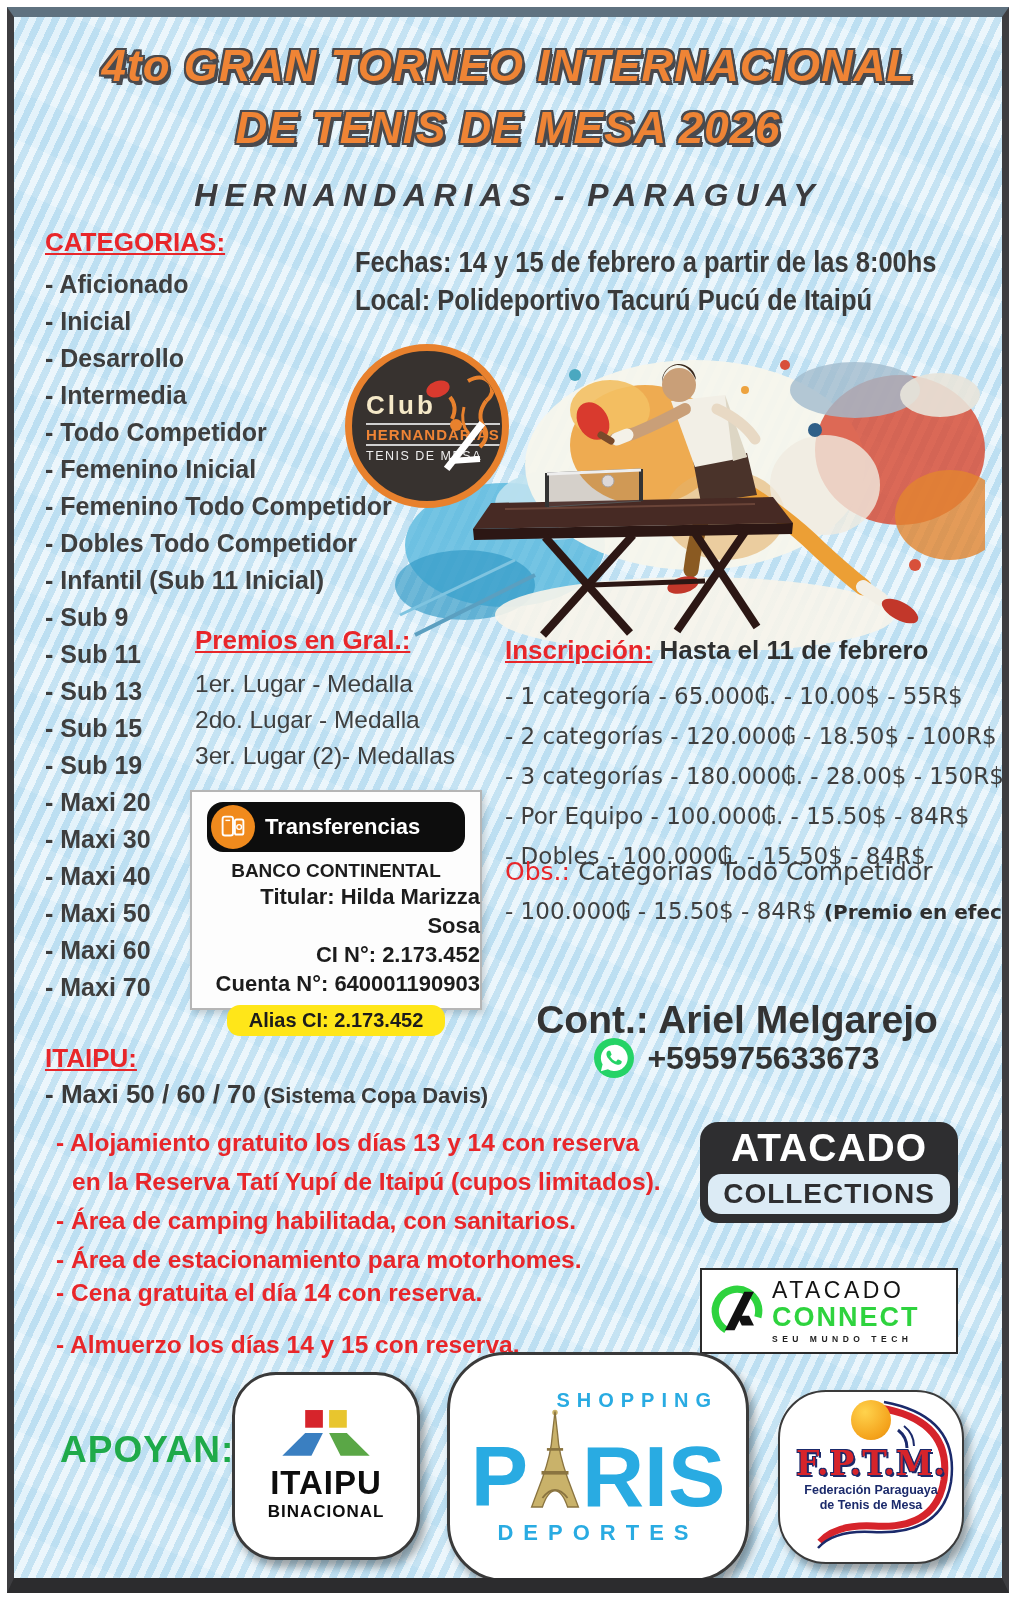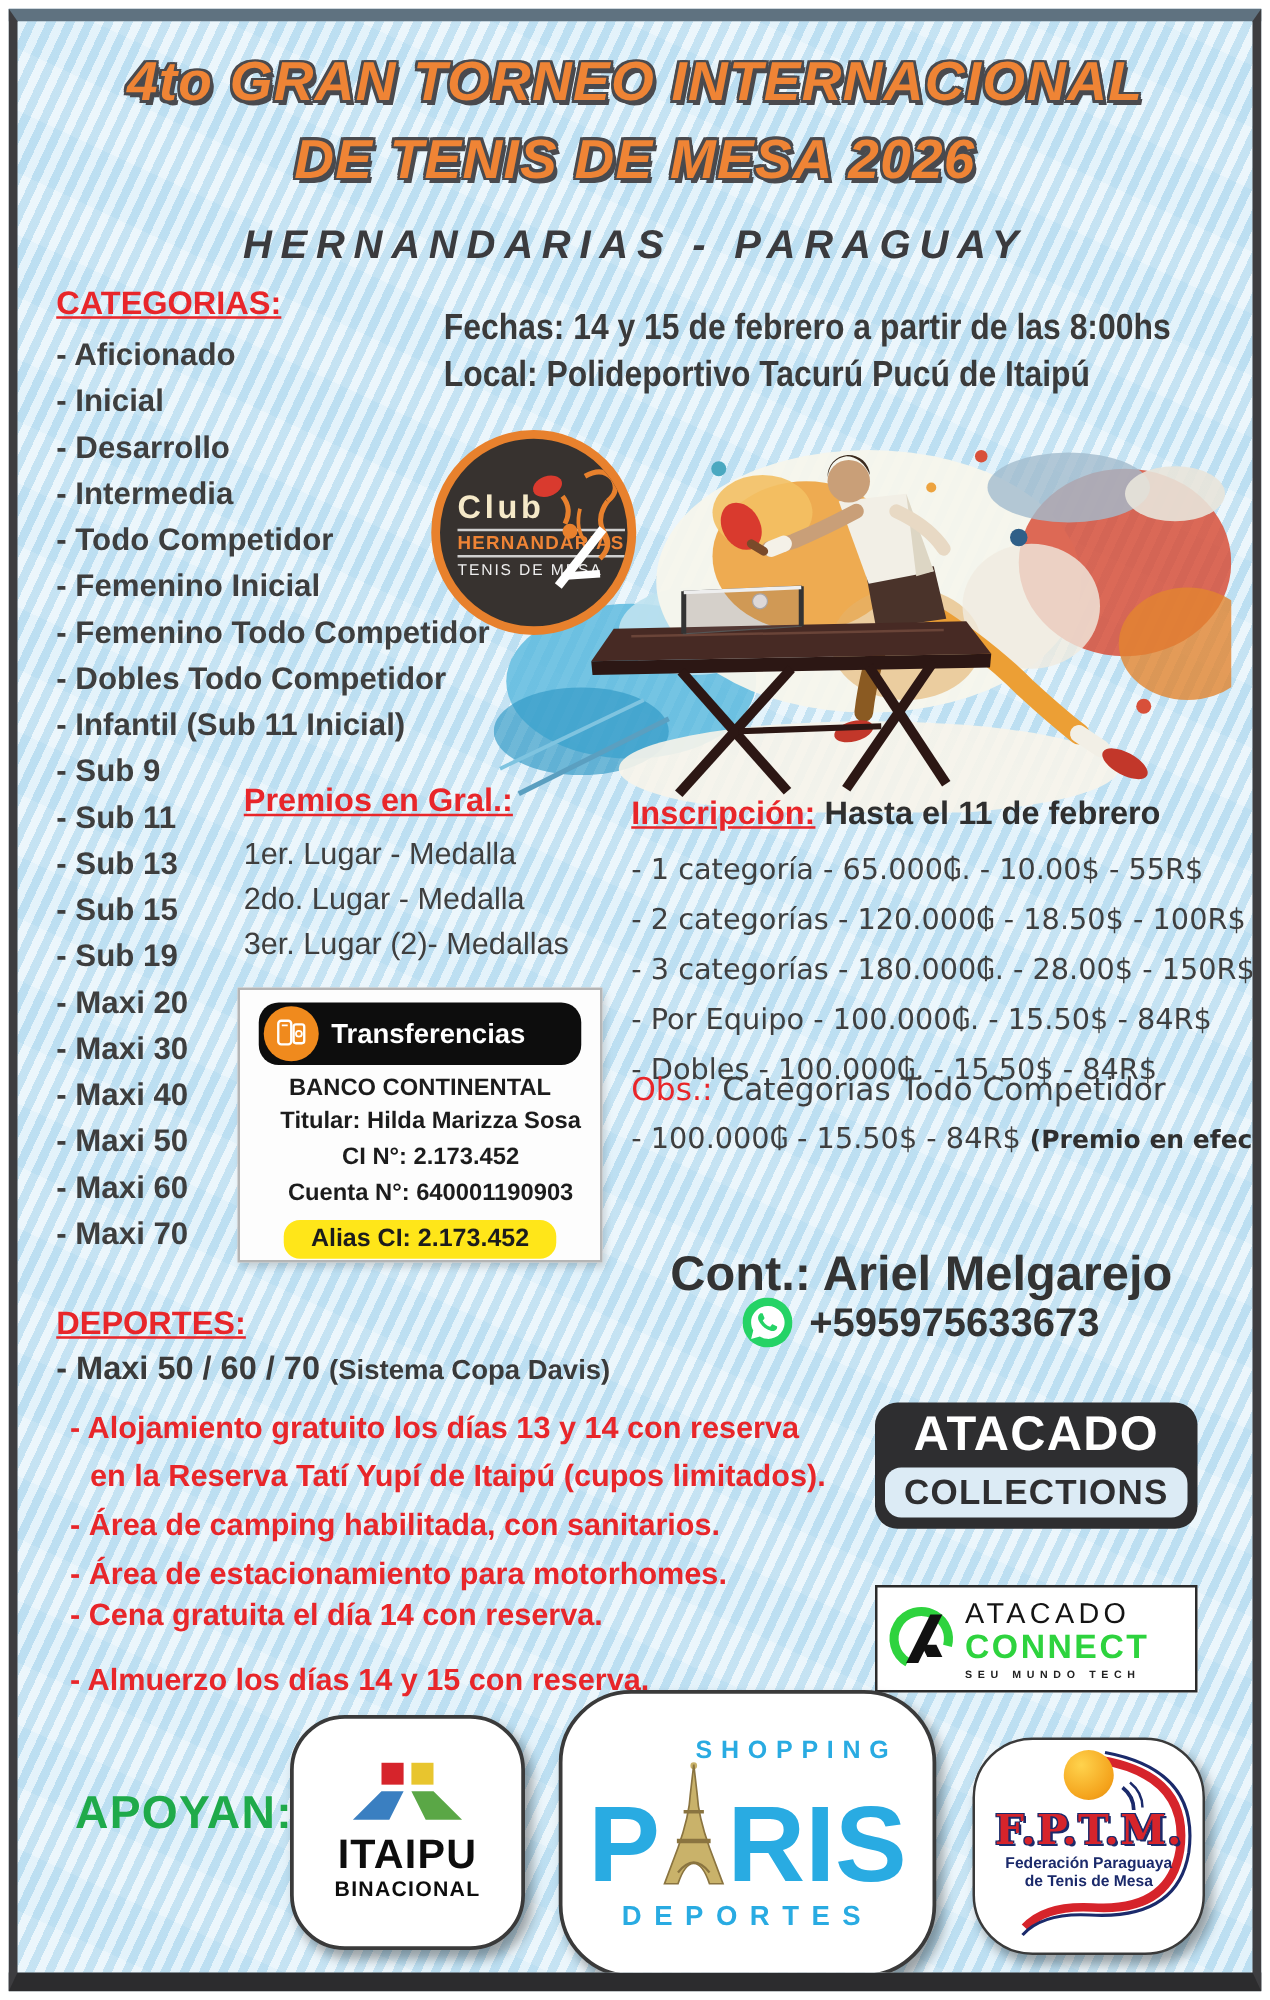--- a/index.html
+++ b/index.html
@@ -86,21 +86,21 @@
     text-align:center;
   }
   .tr-badge{
     margin:10px auto 8px auto;width:258px;height:50px;background:#0d0d0d;border-radius:16px;
     display:flex;align-items:center;
   }
   .tr-ico{width:44px;height:44px;border-radius:50%;background:#f08a1d;margin-left:4px;
     display:flex;align-items:center;justify-content:center;flex:0 0 auto;}
   .tr-badge-label{color:#ffffff;font-weight:bold;font-size:22px;margin-left:10px;}
   .tr-bank{font-weight:bold;font-size:19px;color:#1c1c1c;margin-top:4px;}
-  .tr-line{font-weight:bold;font-size:19px;color:#1c1c1c;text-align:center;padding-left:17px;line-height:29px;}
+  .tr-line{font-weight:bold;font-size:22px;color:#1c1c1c;text-align:right;padding-left:17px;line-height:29px;}
   .tr-alias{
     margin:7px auto 0 auto;width:218px;background:#ffe619;border-radius:13px;
     font-weight:bold;font-size:20px;color:#1c1c1c;padding:4px 0;
   }
 
   
   .contact-name{position:absolute;left:503px;top:981px;width:440px;text-align:center;
     font-weight:bold;font-size:39px;color:#333;z-index:4;}
   .whats{position:absolute;left:503px;top:1021px;width:440px;display:flex;align-items:center;
     justify-content:center;gap:13px;z-index:4;}
@@ -321,21 +321,21 @@
   <div class="contact-name">Cont.: Ariel Melgarejo</div>
   <div class="whats">
     <svg width="40" height="40" viewBox="0 0 32 32">
       <circle cx="16" cy="16" r="16" fill="#25d366"></circle>
       <path d="M16 5.5c-5.8 0-10.5 4.7-10.5 10.4 0 1.83.48 3.6 1.4 5.17L5.5 26.5l5.6-1.47a10.5 10.5 0 1 0 4.9-19.53z" fill="#ffffff"></path>
       <path d="M21.6 18.2c-.3-.16-1.8-.9-2.1-1-.28-.1-.48-.15-.68.15s-.78 1-.96 1.2c-.17.2-.35.22-.65.07-.3-.15-1.27-.47-2.42-1.5-.9-.8-1.5-1.78-1.68-2.08-.17-.3-.02-.47.13-.62.14-.13.3-.35.46-.53.15-.18.2-.3.3-.5.1-.2.05-.38-.02-.53-.08-.15-.68-1.64-.93-2.24-.25-.6-.5-.5-.68-.51l-.58-.01c-.2 0-.53.08-.8.38-.28.3-1.05 1.03-1.05 2.5s1.08 2.9 1.23 3.1c.15.2 2.12 3.24 5.14 4.54.72.3 1.28.5 1.72.63.72.23 1.38.2 1.9.12.58-.09 1.78-.73 2.03-1.43.25-.7.25-1.3.17-1.43-.07-.12-.27-.2-.57-.35z" fill="#25d366"></path>
     </svg>
     <span class="whats-number">+595975633673</span>
   </div>
 
-  <div class="equipos-h red-h">DEPORTES:</div>
+  <div class="equipos-h red-h">ITAIPU:</div>
   <div class="equipos-item">
     <span>- Maxi 50 / 60 / 70 </span><b>(Sistema Copa Davis)</b>
   </div>
 
   <div class="amenities">
     <div>- Alojamiento gratuito los días 13 y 14 con reserva</div>
     <div class="am-indent">en la Reserva Tatí Yupí de Itaipú (cupos limitados).</div>
     <div>- Área de camping habilitada, con sanitarios.</div>
     <div>- Área de estacionamiento para motorhomes.</div>
     <div class="am-tight">- Cena gratuita el día 14 con reserva.</div>

